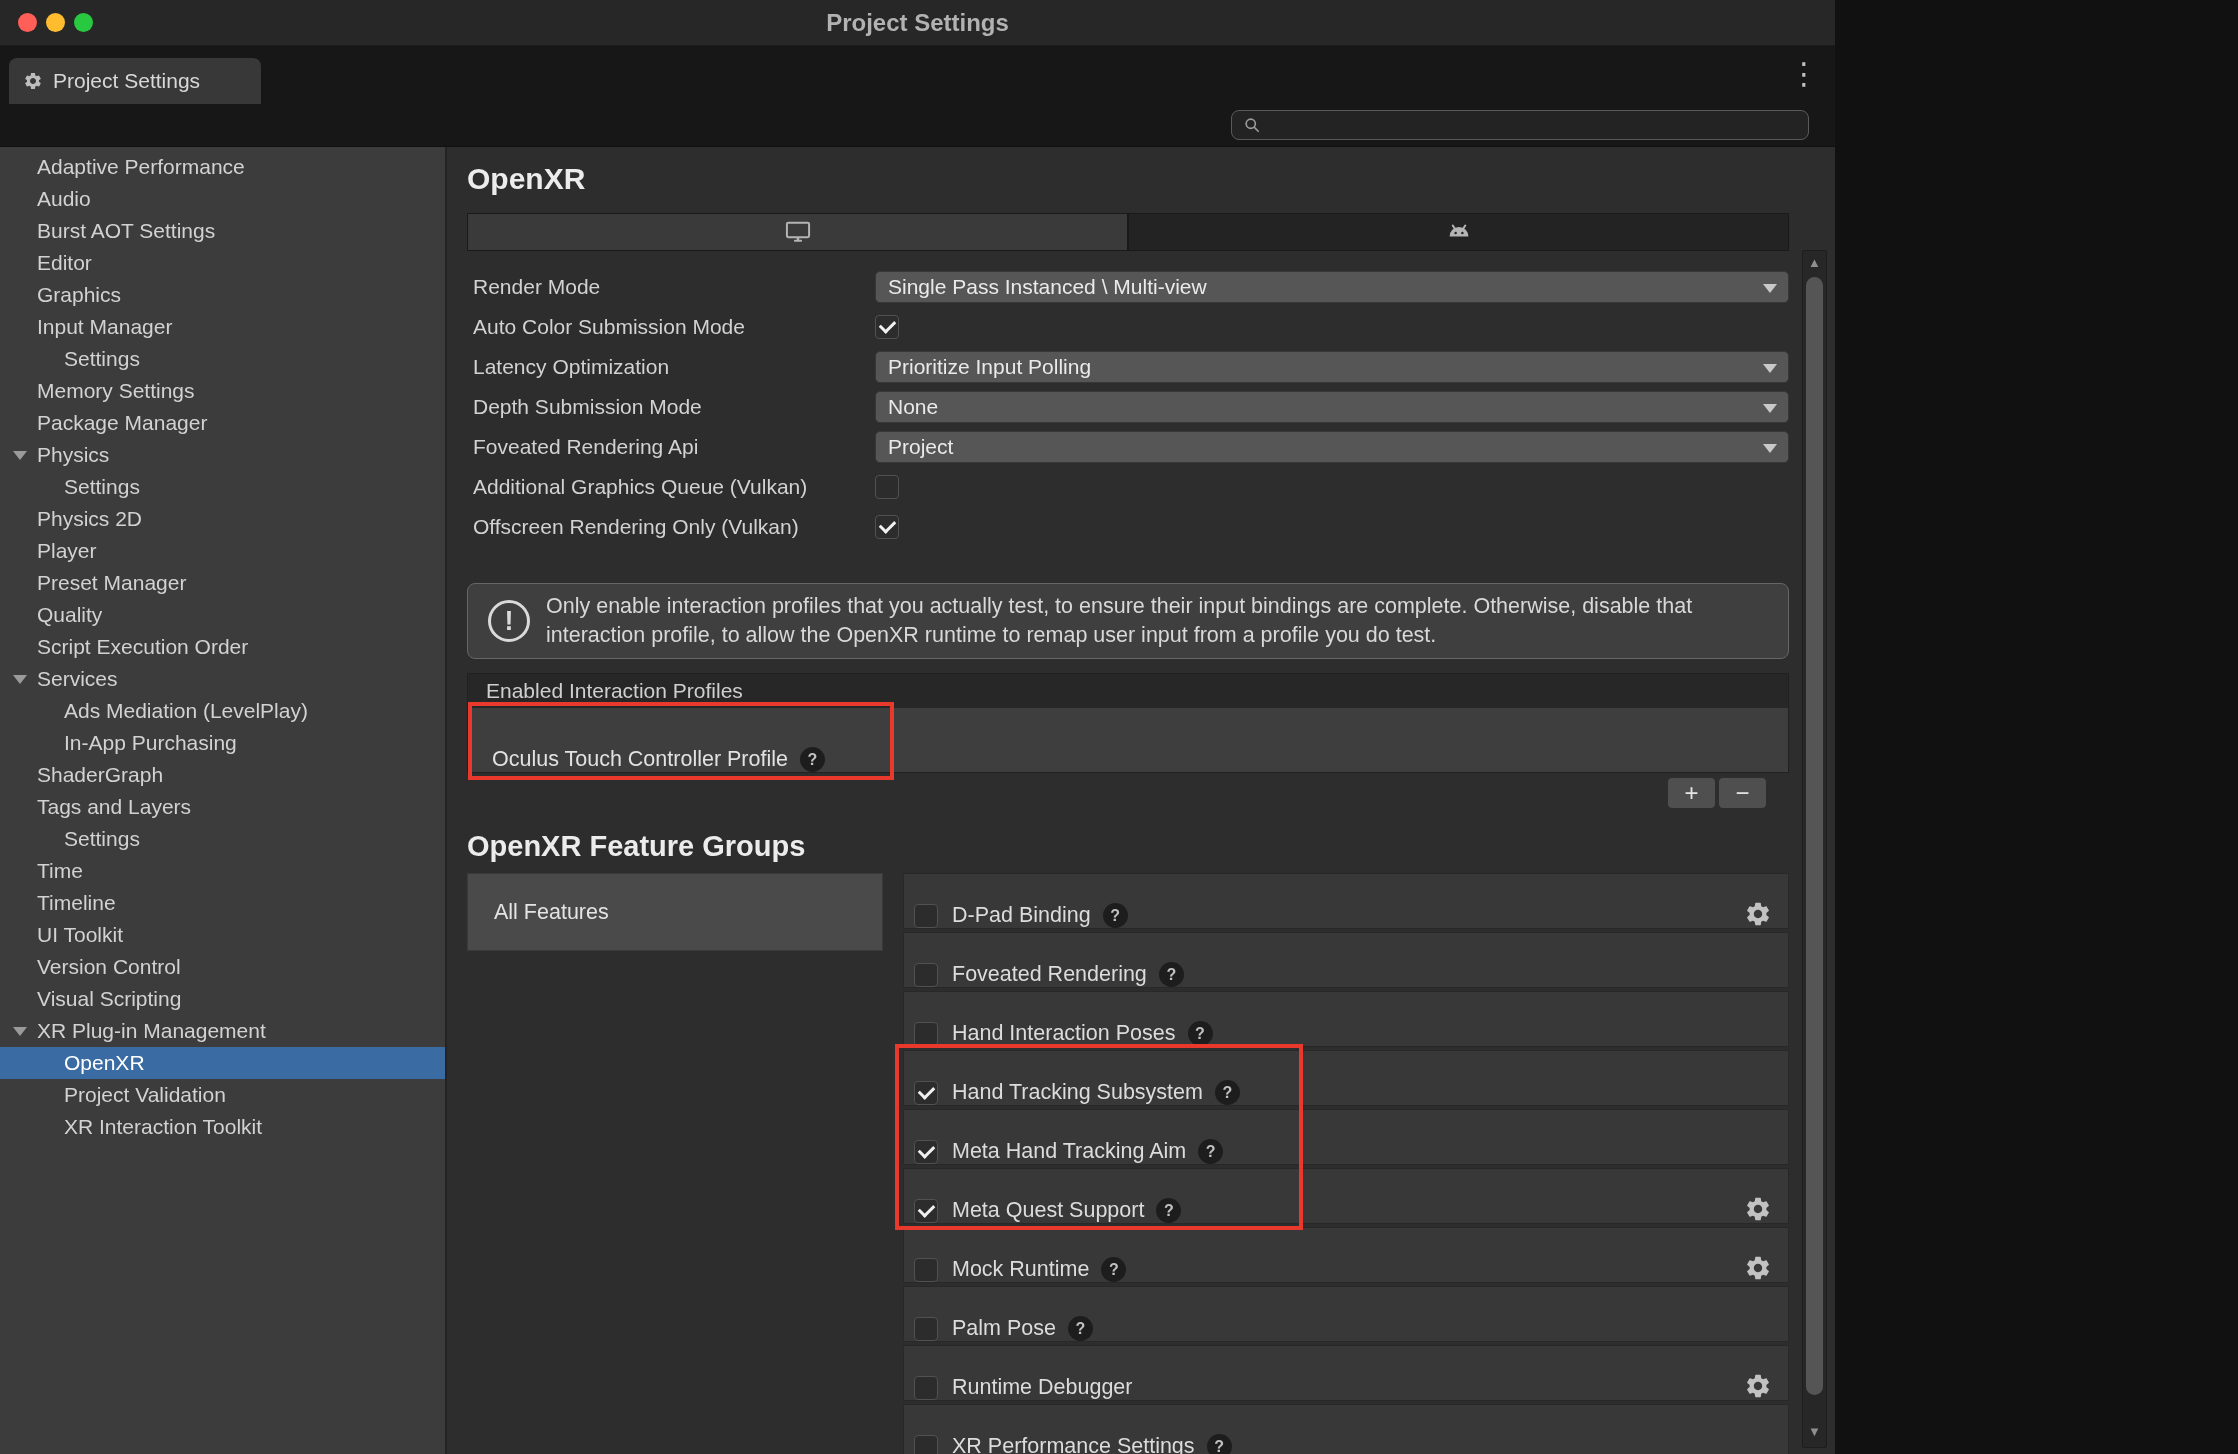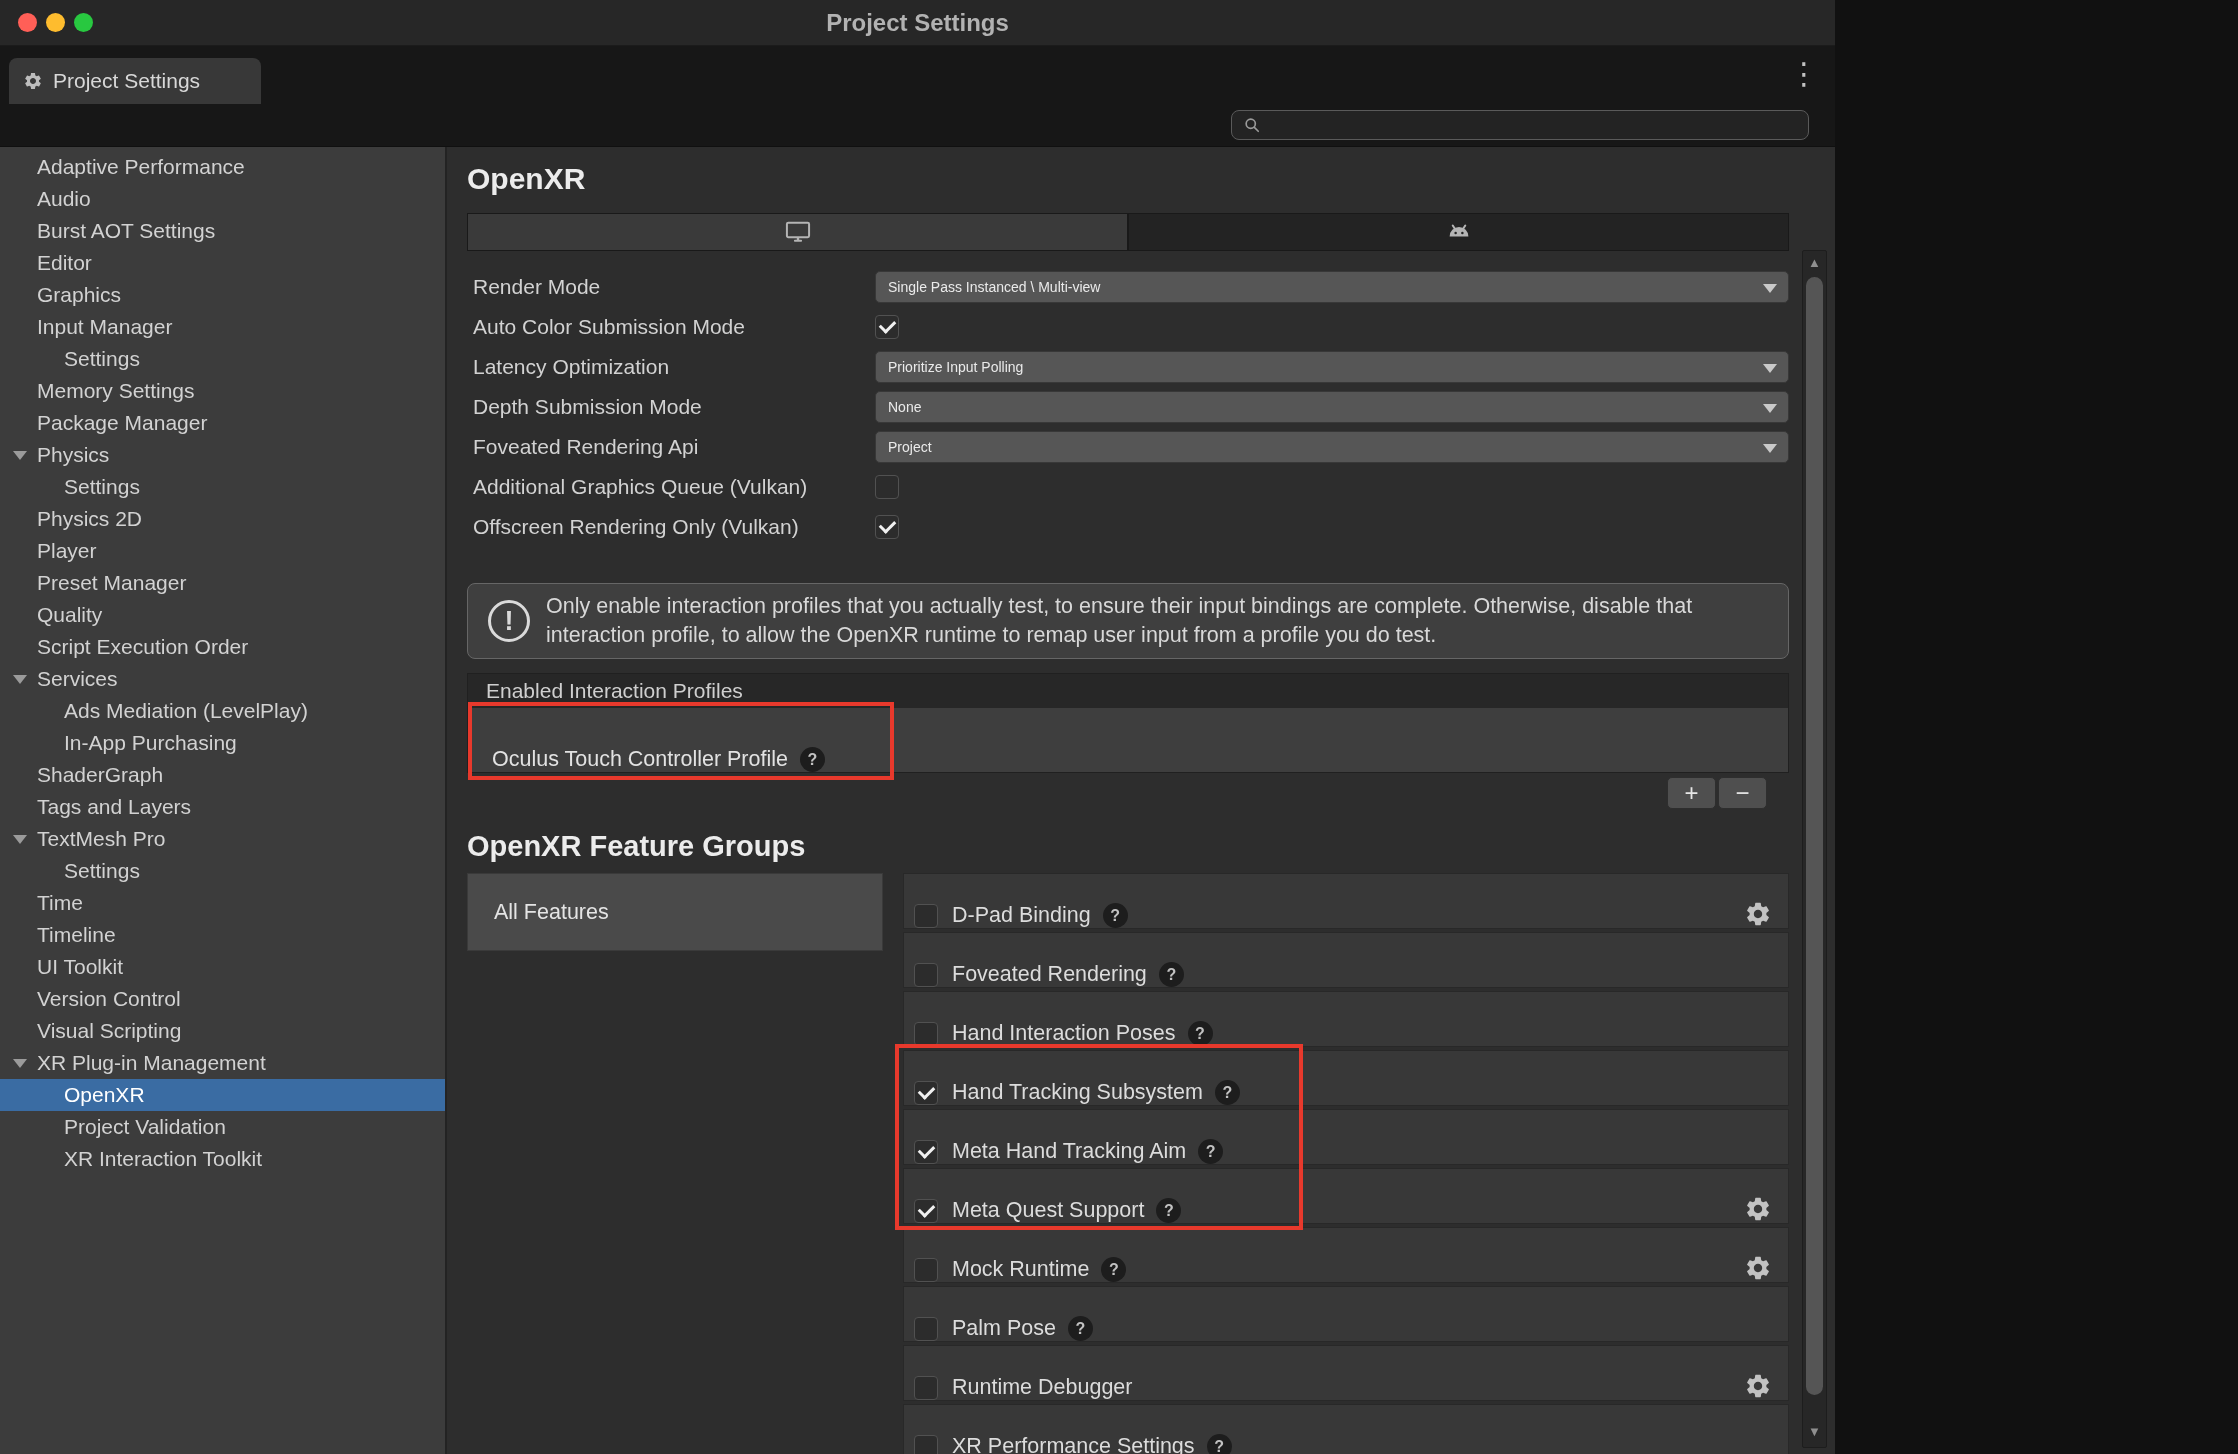--- a/index.html
+++ b/index.html
@@ -35,21 +35,21 @@
   .main{flex:1;position:relative;background:#2d2d2d;padding:0 46px 0 20px;overflow:hidden}
   .main h1{margin-top:12px;font-size:30px;color:#ececec;height:40px;line-height:40px;font-weight:bold}
   .platform-tabs{margin-top:14px;height:38px;display:flex;gap:2px;background:#191919;border:1px solid #191919}
   .ptab{flex:1;display:flex;align-items:center;justify-content:center;background:#232323}
   .ptab.active{background:#3a3a3a}
 
   #settings-rows{margin-top:16px}
   .setting-row{height:40px;display:flex;align-items:center;padding-left:6px}
   .setting-label{width:402px;font-size:21px;color:#d2d2d2;flex:none}
   .setting-ctrl{flex:1;display:flex;align-items:center}
-  .dropdown{position:relative;width:100%;height:32px;background:#565656;border:1px solid #383838;border-radius:5px;display:flex;align-items:center;padding:0 36px 0 12px;font-size:14px;color:#eaeaea}
+  .dropdown{position:relative;width:100%;height:32px;background:#565656;border:1px solid #383838;border-radius:5px;display:flex;align-items:center;padding:0 36px 0 12px;font-size:21px;color:#eaeaea}
   .dropdown::after{content:"";position:absolute;right:11px;top:12px;border-left:7px solid transparent;border-right:7px solid transparent;border-top:9px solid #c9c9c9}
   .checkbox{width:24px;height:24px;background:#2c2c2c;border:1px solid #515151;border-radius:4px;position:relative;flex:none}
   .checkbox.checked::after{content:"";position:absolute;left:4px;top:4px;width:12px;height:7px;border-left:3px solid #f0f0f0;border-bottom:3px solid #f0f0f0;transform:rotate(-45deg)}
 
   .infobox{margin-top:36px;height:76px;background:#3f3f3f;border:1px solid #666;border-radius:8px;display:flex;align-items:center}
   .info-icon{width:42px;height:42px;margin:0 16px 0 20px;border:3px solid #dadada;border-radius:50%;color:#dadada;font-size:27px;font-weight:bold;display:flex;align-items:center;justify-content:center;flex:none}
   .info-text{font-size:21.5px;color:#d8d8d8;line-height:29px;padding-right:24px}
 
   .profiles-section{margin-top:14px;position:relative;border:1px solid #202020}
   .section-header{height:34px;background:#272727;display:flex;align-items:center;padding-left:18px;font-size:21px;color:#cfcfcf}
@@ -181,24 +181,20 @@
             <span>Ads Mediation (LevelPlay)</span>
           </div>
           <div class="side-item indent1">
             <span>In-App Purchasing</span>
           </div>
           <div class="side-item indent0">
             <span>ShaderGraph</span>
           </div>
           <div class="side-item indent0">
             <span>Tags and Layers</span>
-          </div>
-          <div class="side-item indent0">
-            <span class="tri"></span>
-            <span>TextMesh Pro</span>
           </div>
           <div class="side-item indent1">
             <span>Settings</span>
           </div>
           <div class="side-item indent0">
             <span>Time</span>
           </div>
           <div class="side-item indent0">
             <span>Timeline</span>
           </div>

